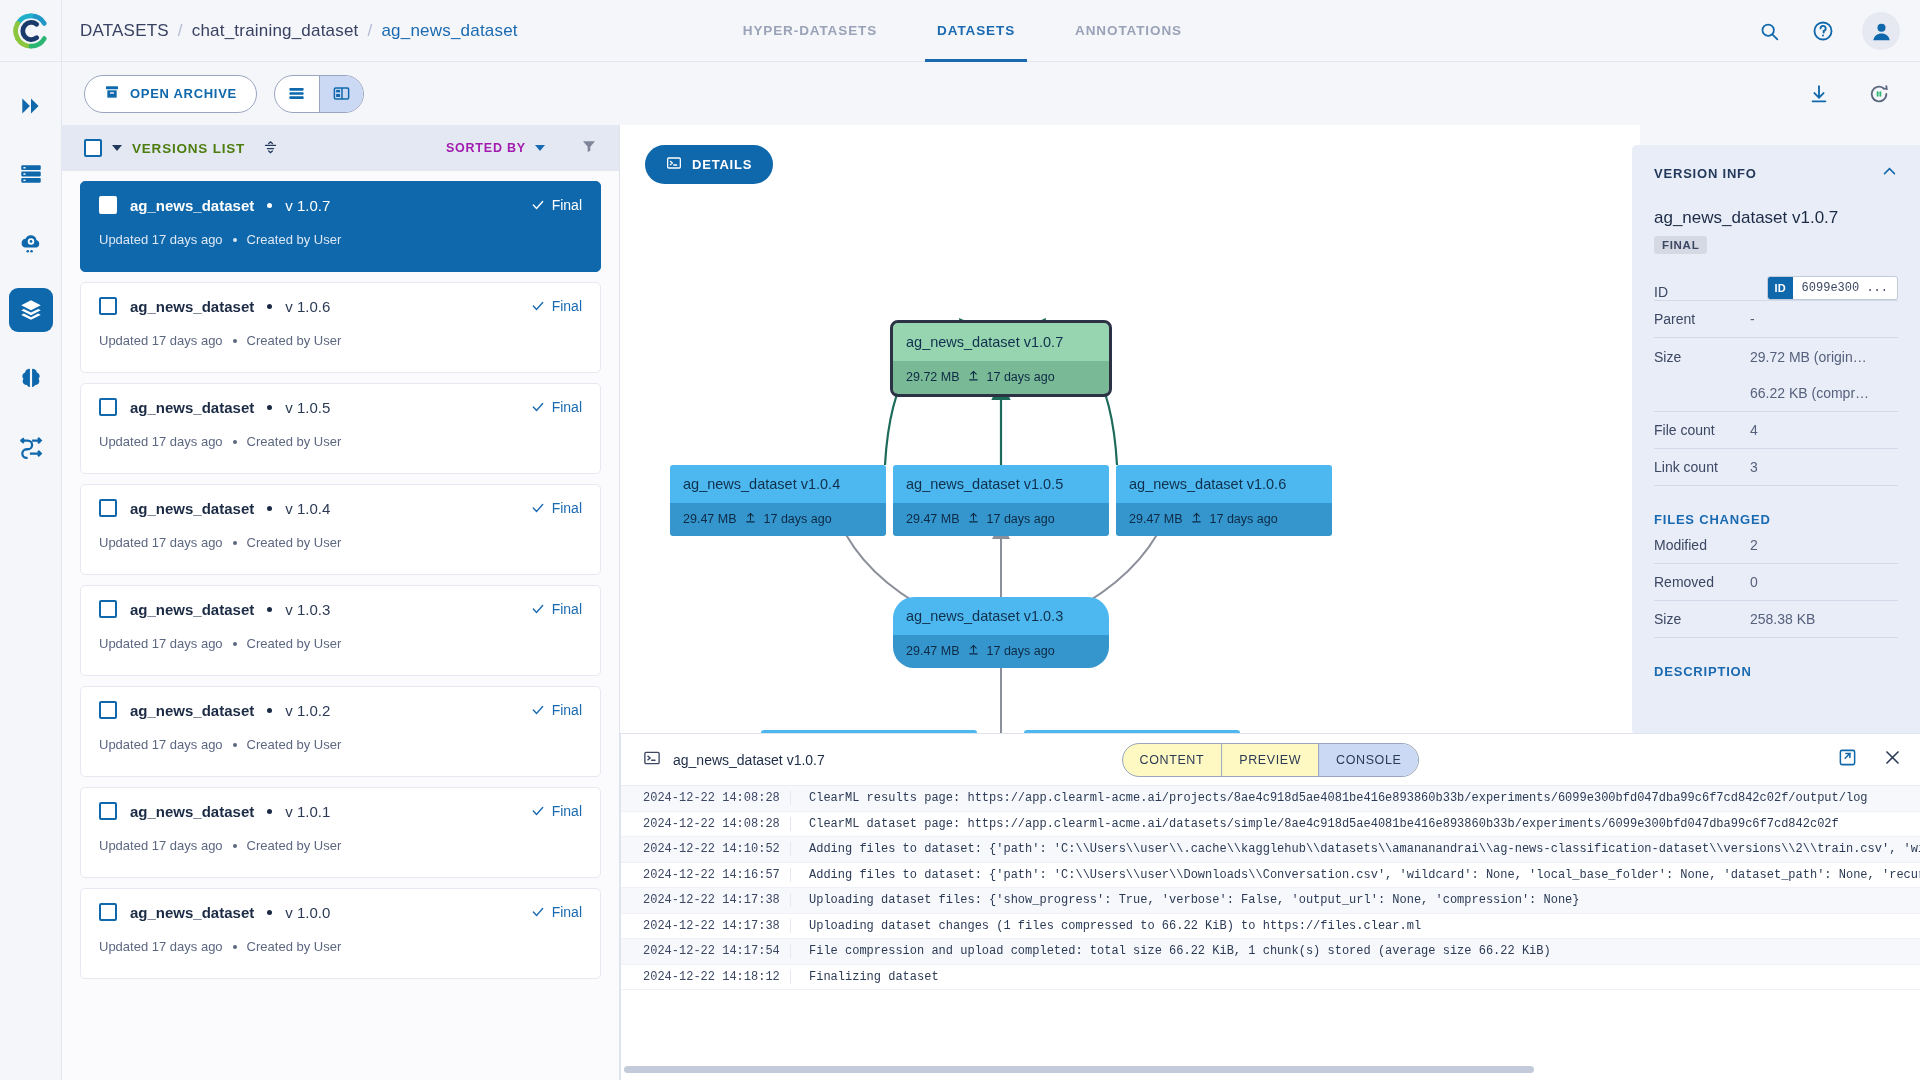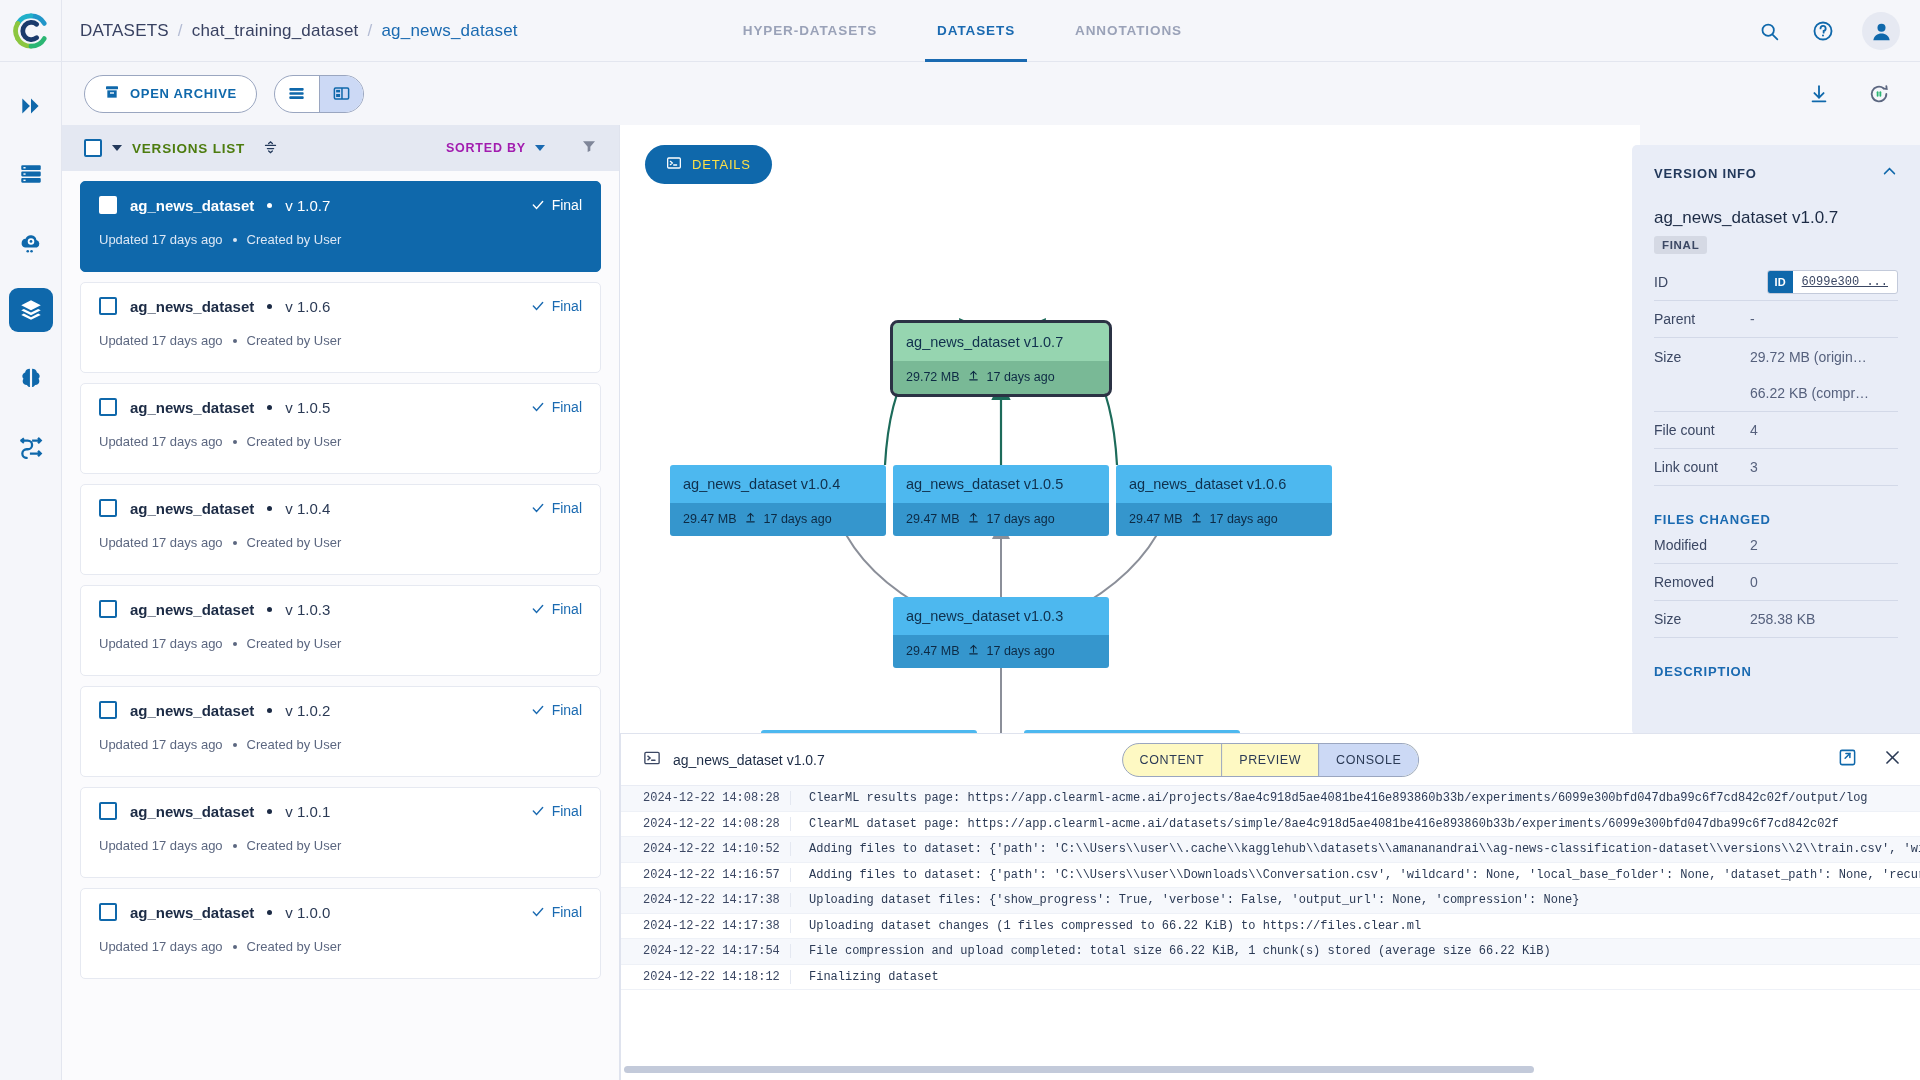--- a/index.html
+++ b/index.html
@@ -127,22 +127,22 @@
   .vmeta .vdot2 { width: 4px; height: 4px; border-radius: 50%; background: #5c6780; }
   .vcard.selected .vmeta .vdot2 { background: #dbe7f5; }
 
   
   .graph {
     position: absolute; left: 620px; top: 125px; width: 1020px; height: 608px;
     background: #fff; overflow: hidden;
   }
   .details-btn {
     position: absolute; left: 25px; top: 20px; display: flex; align-items: center; gap: 10px;
-    height: 39px; padding: 0 21px; border-radius: 20px; background: #0f68ab; color: #fde047;
-    font-size: 13px; font-weight: 400; letter-spacing: .8px; cursor: pointer;
+    height: 39px; padding: 0 21px; border-radius: 20px; background: #0f68ab; color: #ffffff;
+    font-size: 13px; font-weight: 700; letter-spacing: .8px; cursor: pointer;
   }
   .node { position: absolute; width: 216px; border-radius: 3px; overflow: hidden; cursor: pointer; }
   .node .nhead { padding: 11px 13px 11px 13px; font-size: 14.5px; color: #10304d; }
   .node .nfoot { padding: 8px 13px 9px 13px; font-size: 12.5px; color: #0d2a44; display: flex; align-items: center; gap: 7px; }
   .node.blue .nhead { background: #4db8ef; }
   .node.blue .nfoot { background: #3596cd; }
   .node.green { outline: 3px solid #2b3244; border-radius: 5px; }
   .node.green .nhead { background: #96d5b0; }
   .node.green .nfoot { background: #79b996; }
 
@@ -163,21 +163,21 @@
     display: flex; align-items: center; min-height: 37px;
     border-bottom: 1px solid #d3d9e8; font-size: 14px; color: #3b4763;
   }
   .ip-row .k { width: 96px; flex: none; }
   .ip-row .v { color: #56617d; overflow: hidden; text-overflow: ellipsis; white-space: nowrap; }
   .id-chip {
     margin-left: auto; display: flex; align-items: center; height: 24px;
     border: 1px solid #c3cada; border-radius: 3px; background: #fff; overflow: hidden; cursor: pointer;
   }
   .id-chip .tag { background: #0f68ab; color: #fff; font-size: 11px; font-weight: 700; padding: 0 7px; line-height: 24px; }
-  .id-chip .val { font-family: "Liberation Mono", monospace; font-size: 12px; color: #3b4763; padding: 0 9px; text-decoration: underline; }
+  .id-chip .val { font-family: "Liberation Mono", monospace; font-size: 12px; color: #3b4763; padding: 0 9px; }
   .ip-sec { margin-top: 26px; font-size: 13px; font-weight: 700; letter-spacing: .8px; color: #1a6ab1; }
 
   
   .console {
     position: absolute; left: 620px; top: 733px; width: 1300px; height: 347px;
     background: #fff; border-top: 1px solid #dfe3ee; border-left: 1px solid #dfe3ee;
   }
   .con-head { height: 52px; display: flex; align-items: center; padding: 0 18px 0 22px; border-bottom: 1px solid #e9ecf4; }
   .con-title { font-size: 14px; color: #1c2b45; margin-left: 12px; }
   .con-tabs {
@@ -638,21 +638,21 @@
           <svg width="13" height="13" viewBox="0 0 24 24" fill="none" stroke="#0d2a44" stroke-width="2" stroke-linecap="round">
             <line x1="12" y1="17" x2="12" y2="5"></line>
               <polyline points="7,9.5 12,4.5 17,9.5"></polyline>
               <line x1="5" y1="20" x2="19" y2="20"></line>
           </svg>
         </span>
         <span>17 days ago</span>
       </div>
     </div>
 
-    <div class="node blue" style="left:273px; top:472px;">
+    <div class="node blue" style="left:273px; top:472px;border-radius:21px;">
       <div class="nhead">ag_news_dataset v1.0.3</div>
       <div class="nfoot">
         <span>29.47 MB</span>
         <span>
           <svg width="13" height="13" viewBox="0 0 24 24" fill="none" stroke="#0d2a44" stroke-width="2" stroke-linecap="round">
             <line x1="12" y1="17" x2="12" y2="5"></line>
               <polyline points="7,9.5 12,4.5 17,9.5"></polyline>
               <line x1="5" y1="20" x2="19" y2="20"></line>
           </svg>
         </span>
@@ -676,21 +676,21 @@
       <h3>VERSION INFO</h3>
       <span class="chev-up">
         <svg width="17" height="17" viewBox="0 0 24 24" fill="none" stroke="#0f68ab" stroke-width="2.1" stroke-linecap="round">
             <polyline points="5,15 12,8 19,15"></polyline>
           </svg>
       </span>
     </div>
     <div class="ip-title">ag_news_dataset v1.0.7</div>
     <div><span class="badge-final">FINAL</span></div>
 
-    <div class="ip-row" style="margin-top:10px;">
+    <div class="ip-row" style="margin-top:10px;align-items:flex-end;">
       <span class="k">ID</span>
       <span class="id-chip">
         <span class="tag">ID</span>
         <span class="val">6099e300 ...</span>
       </span>
     </div>
     <div class="ip-row">
       <span class="k">Parent</span>
       <span class="v">-</span>
     </div>

